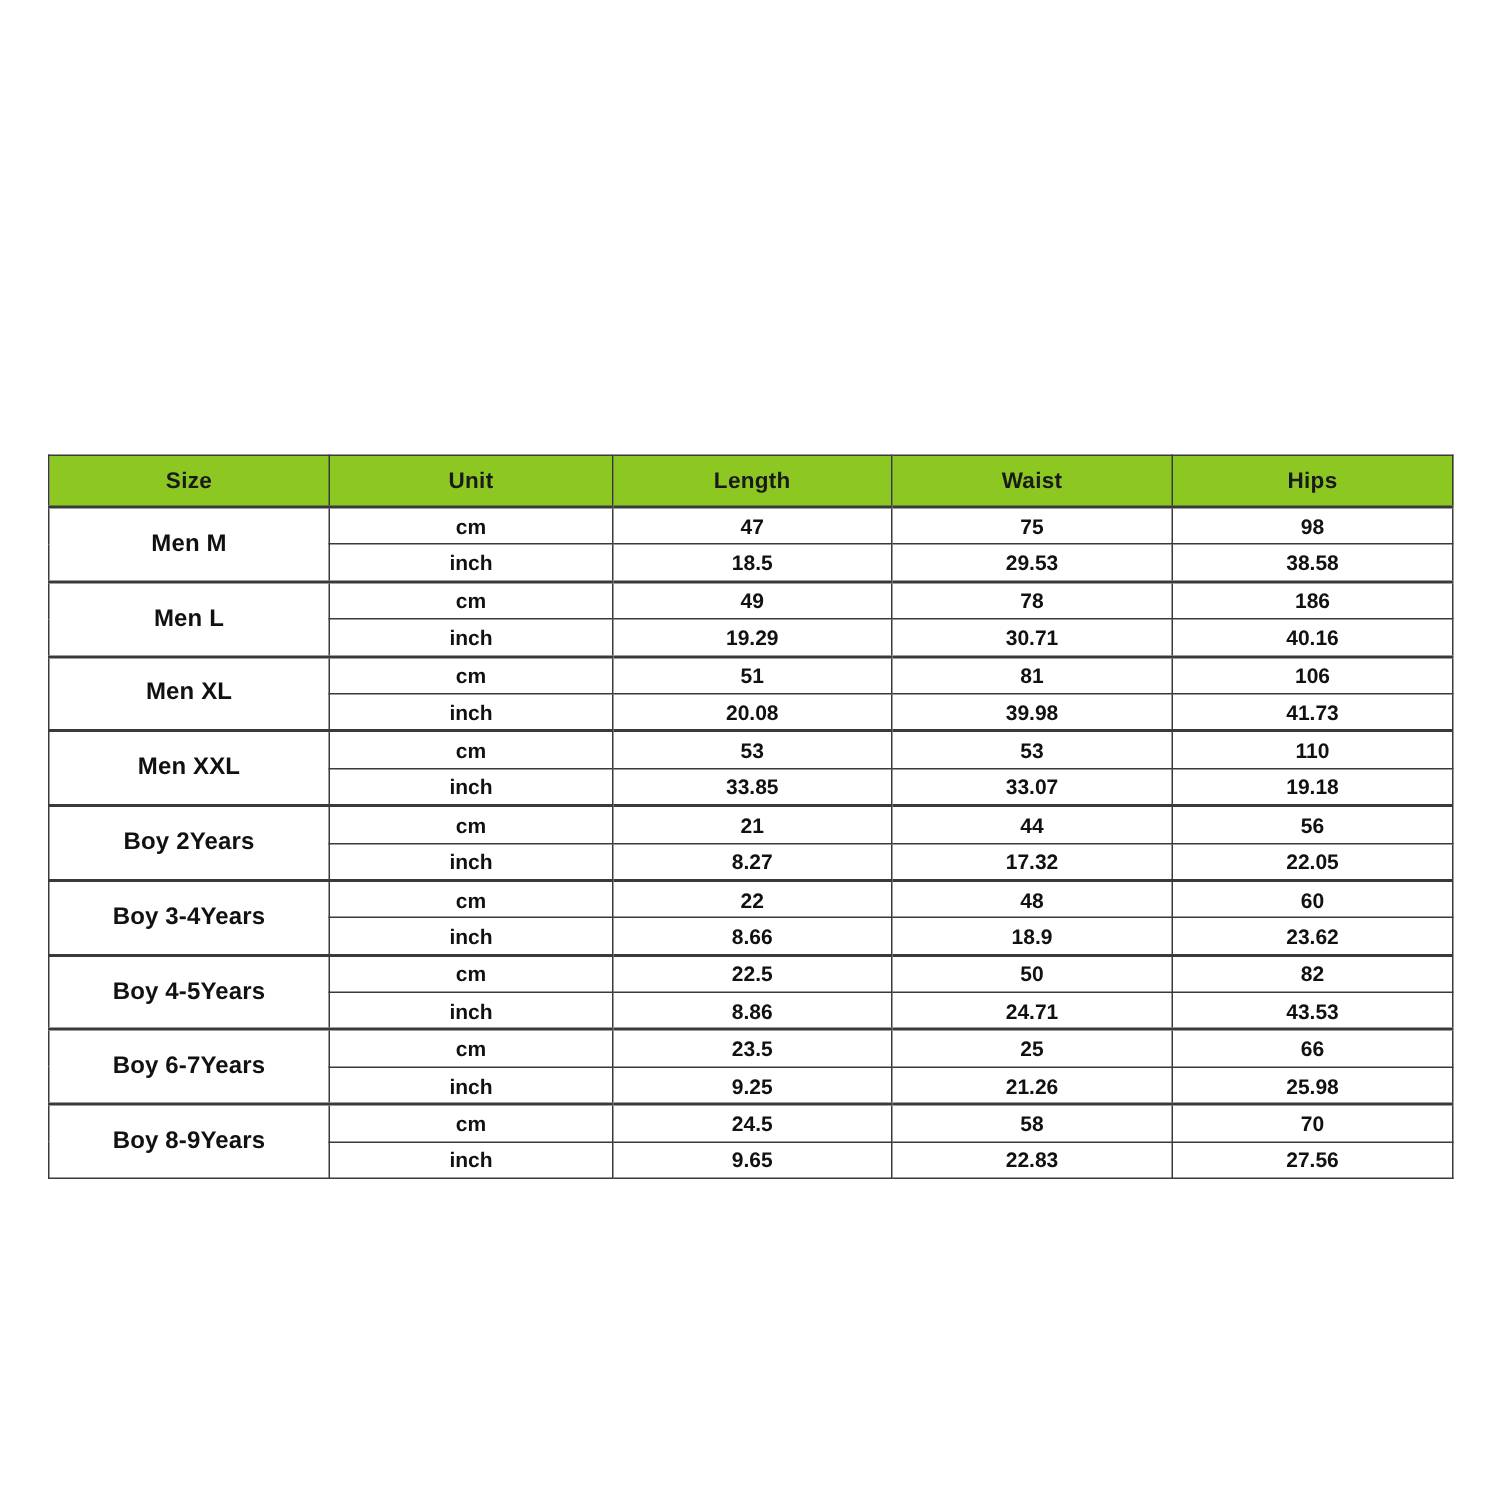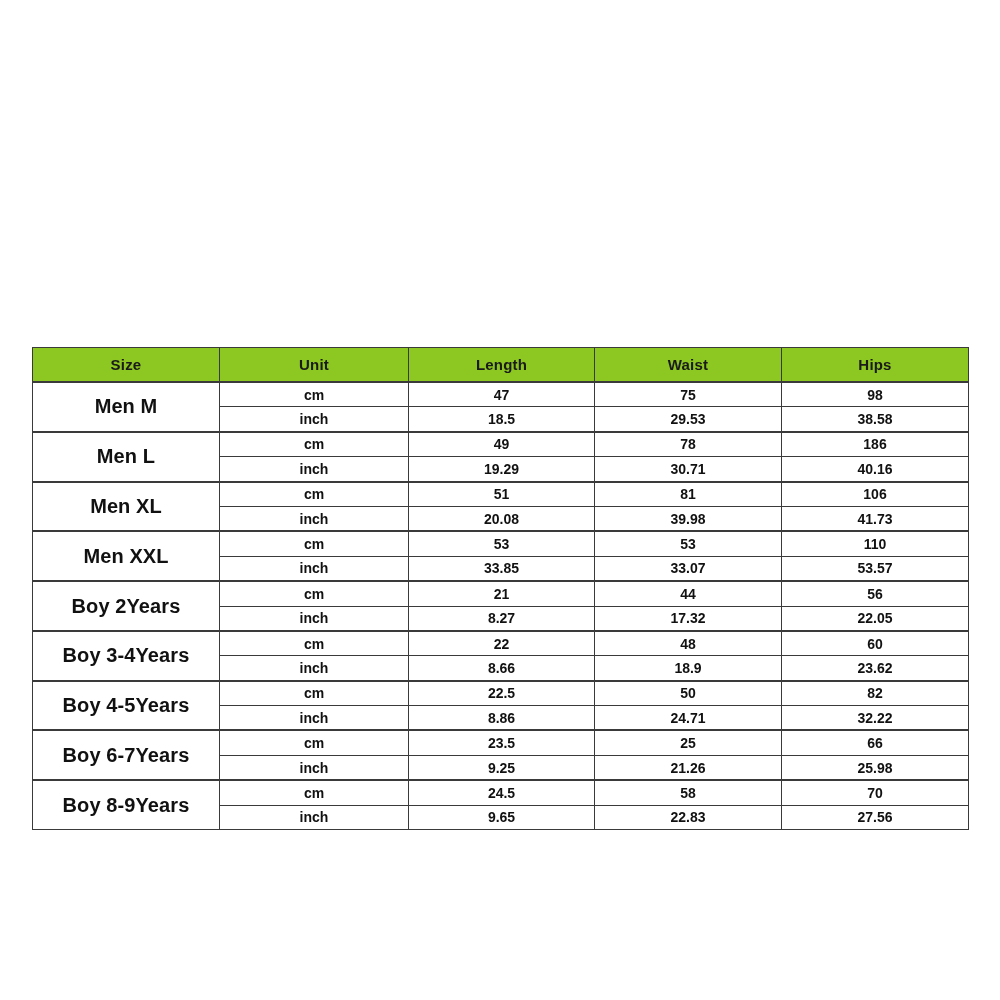--- a/index.html
+++ b/index.html
@@ -20,21 +20,20 @@
     width: 1000px;
     height: 1000px;
     background: #ffffff;
   }
 
   #chart-wrap {
     position: absolute;
     left: 32px;
     top: 303px;
     width: 936px;
-    margin-top: 44px;
   }
 
   table.size-chart {
     width: 936px;
     border-collapse: collapse;
     table-layout: fixed;
     background: #ffffff;
   }
 
   table.size-chart col.col-size   { width: 187px; }
@@ -61,21 +60,21 @@
     letter-spacing: 0.2px;
   }
 
   table.size-chart tbody td {
     height: 23.4px;
     font-size: 14px;
     background: #ffffff;
   }
 
   table.size-chart td.size-cell {
-    font-size: 20px;
+    font-size: 16px;
     letter-spacing: 0.1px;
   }
 
   
   table.size-chart tr.group-start > td {
     border-top: 2.2px solid #3a3a3a;
   }
 </style>
 </head>
 <body>
@@ -143,21 +142,21 @@
             <td class="size-cell" rowspan="2">Men XXL</td>
             <td>cm</td>
             <td>53</td>
             <td>53</td>
             <td>110</td>
           </tr>
           <tr>
             <td>inch</td>
             <td>33.85</td>
             <td>33.07</td>
-            <td>53.57</td>
+            <td>19.18</td>
           </tr>
           <tr class="group-start">
             <td class="size-cell" rowspan="2">Boy 2Years</td>
             <td>cm</td>
             <td>21</td>
             <td>44</td>
             <td>56</td>
           </tr>
           <tr>
             <td>inch</td>
@@ -182,21 +181,21 @@
             <td class="size-cell" rowspan="2">Boy 4-5Years</td>
             <td>cm</td>
             <td>22.5</td>
             <td>50</td>
             <td>82</td>
           </tr>
           <tr>
             <td>inch</td>
             <td>8.86</td>
             <td>24.71</td>
-            <td>32.22</td>
+            <td>43.53</td>
           </tr>
           <tr class="group-start">
             <td class="size-cell" rowspan="2">Boy 6-7Years</td>
             <td>cm</td>
             <td>23.5</td>
             <td>25</td>
             <td>66</td>
           </tr>
           <tr>
             <td>inch</td>

